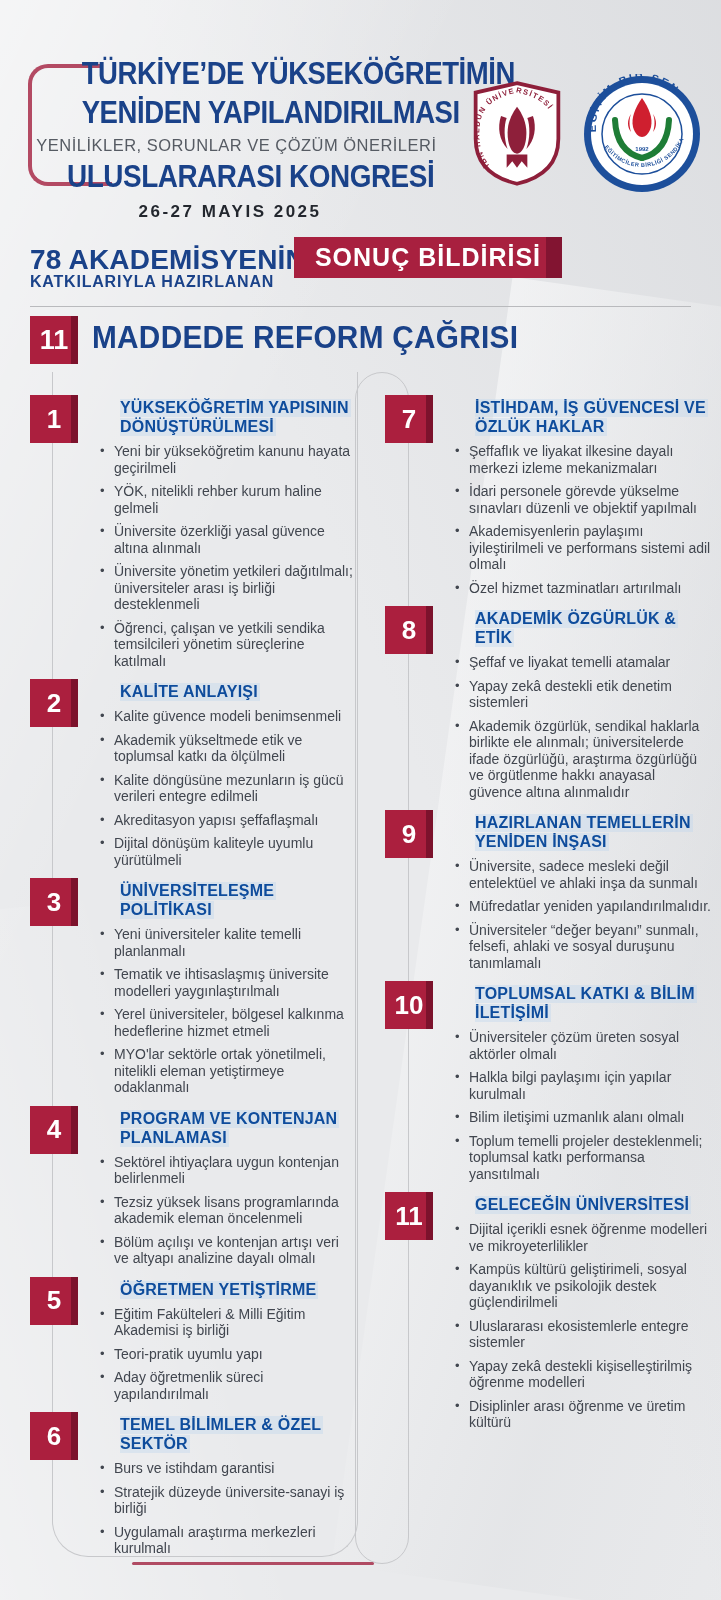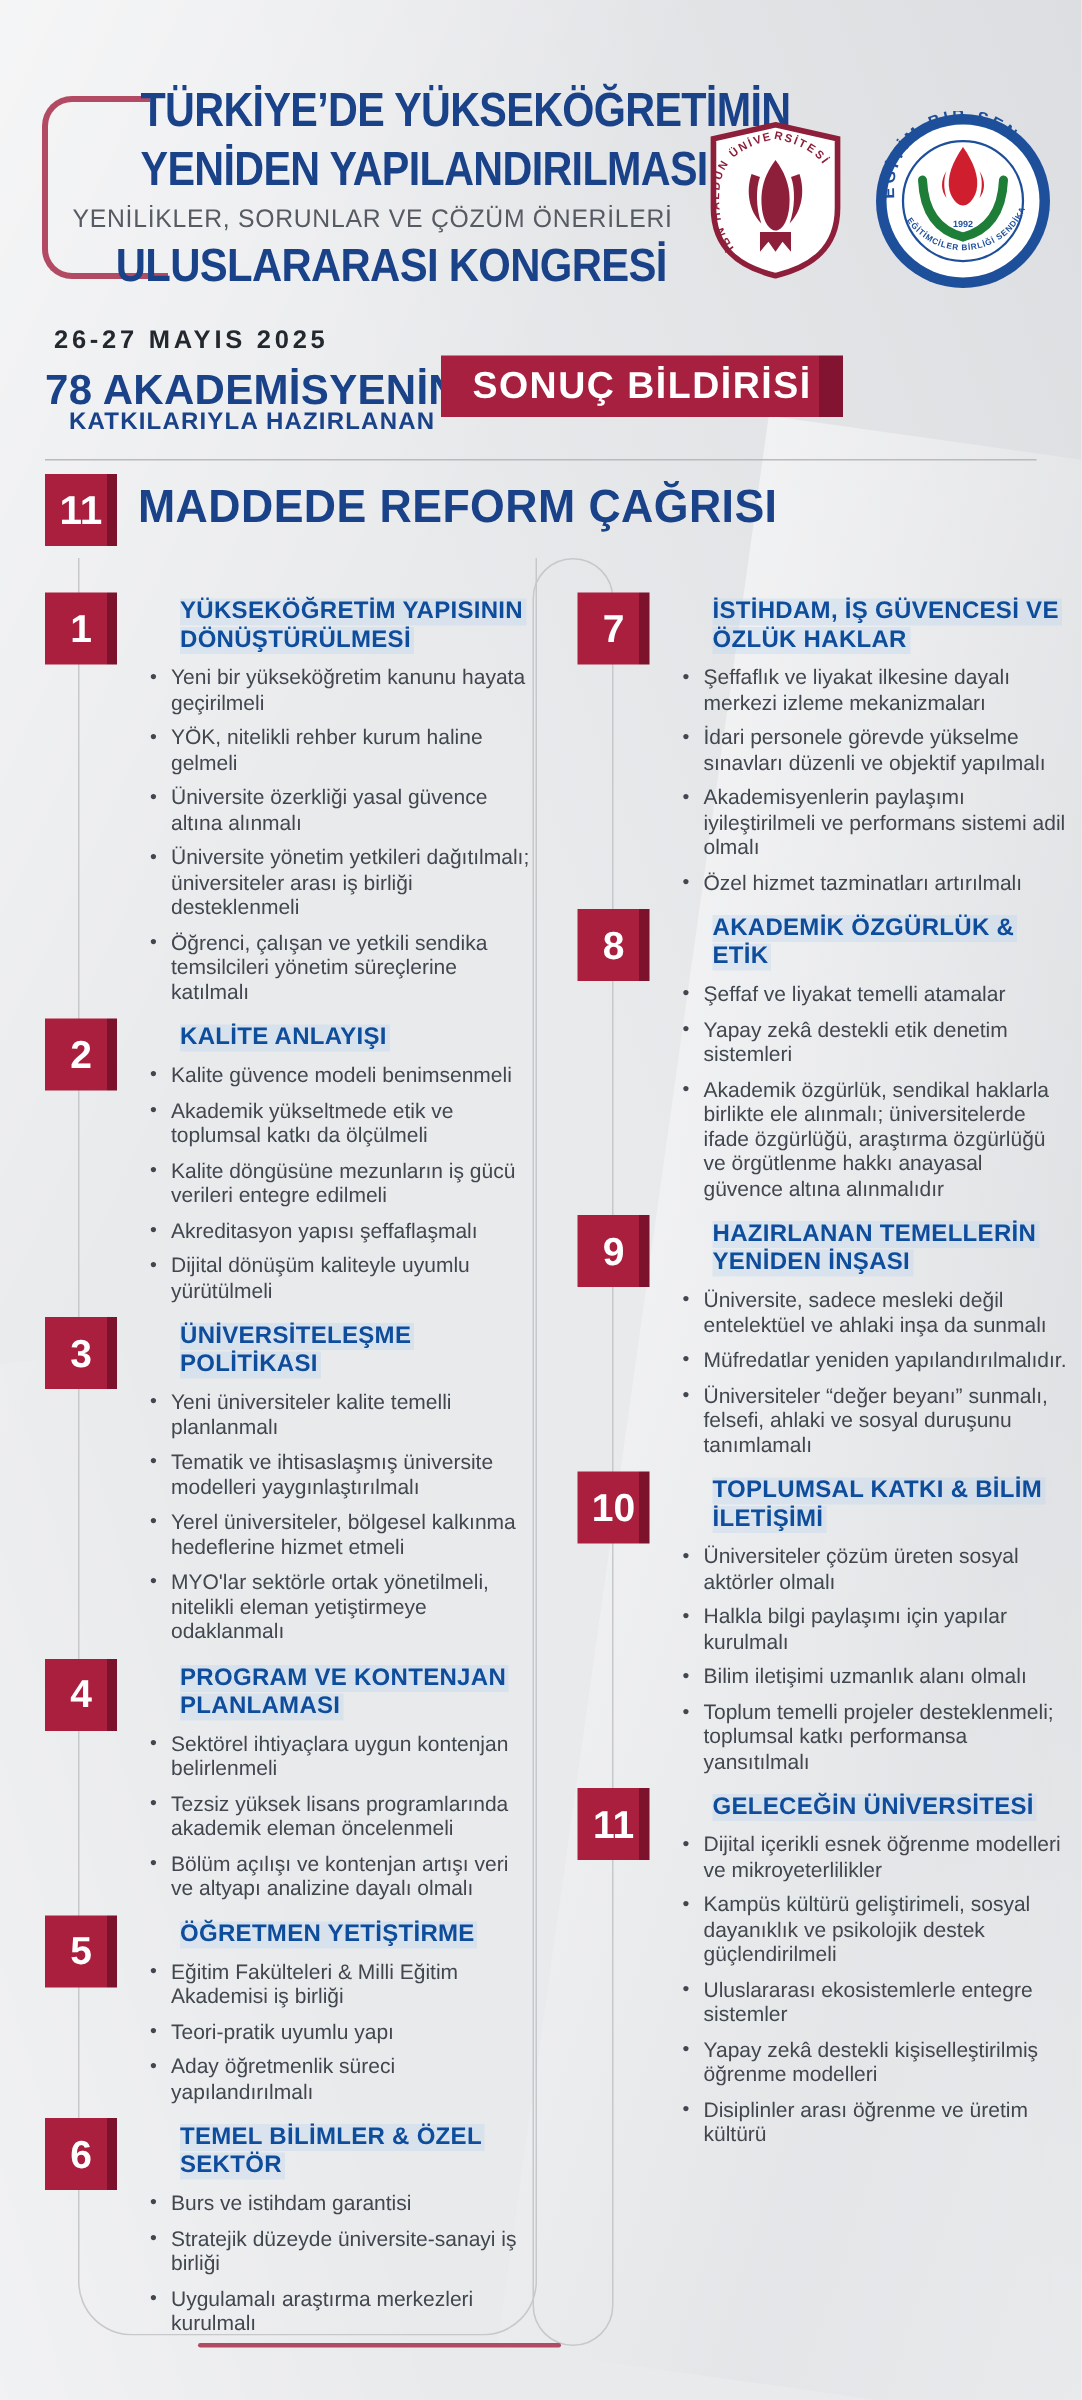--- a/index.html
+++ b/index.html
@@ -19,37 +19,37 @@
     transform:rotate(8deg); }
   .sheen2 { left:-80px; top:900px; width:380px; height:800px;
     background:linear-gradient(80deg, rgba(255,255,255,.45), rgba(255,255,255,0) 70%);
     transform:rotate(-6deg); }
 
   
   .bracket { position:absolute; left:28px; top:64px; width:72px; height:122px;
     border:4px solid #b34a63; border-right:none; border-radius:20px 0 0 20px; }
   .bracket-ext { position:absolute; left:96px; top:182px; width:16px; height:4px; background:#b34a63; }
 
-  .title-block { position:absolute; left:36px; top:54px; width:412px; text-align:left; color:#1a4289; }
+  .title-block { position:absolute; left:24px; top:54px; width:412px; text-align:center; color:#1a4289; }
   .title-big { font-weight:700; font-size:32px; line-height:39px; white-space:nowrap;
     letter-spacing:-.5px; transform:scaleX(.86); transform-origin:100% 50%; }
   .title-sub { margin-top:3px; font-size:17px; line-height:21px; color:#565b63;
     letter-spacing:.5px; white-space:nowrap; transform:scaleX(.97); transform-origin:100% 50%; }
   .title-congress { margin-top:2px; font-weight:700; font-size:31px; line-height:37px;
     white-space:nowrap; letter-spacing:-.5px; transform:scaleX(.9); transform-origin:100% 50%; }
-  .title-date { margin-top:22px; font-weight:700; font-size:17px; letter-spacing:2.5px; color:#23272e; }
+  .title-date { margin-top:7px; font-weight:700; font-size:17px; letter-spacing:2.5px; color:#23272e; }
 
   .logo { position:absolute; }
   .logo-ibn { left:470px; top:80px; width:94px; height:106px; }
   .logo-ebs { left:582px; top:74px; width:120px; height:120px; }
 
   
   .banner-l1 { position:absolute; left:30px; top:244px; font-weight:700; font-size:28px;
     color:#1a4289; letter-spacing:.2px; }
-  .banner-l2 { position:absolute; left:46px; top:273px; font-weight:700; font-size:16px;
+  .banner-l2 { position:absolute; left:30px; top:273px; font-weight:700; font-size:16px;
     color:#1a4289; letter-spacing:.8px; }
   .banner-badge { position:absolute; left:294px; top:237px; width:268px; height:41px;
     background:linear-gradient(90deg,#a8203f 0 94%, #821431 94% 100%);
     color:#fff; font-weight:700; font-size:25px; letter-spacing:1px;
     display:flex; align-items:center; justify-content:center; }
   .divider { position:absolute; left:30px; top:306px; width:661px; height:1px; background:#b9babd; }
 
   .headline-num { position:absolute; left:30px; top:316px; width:48px; height:48px;
     background:linear-gradient(90deg,#ab1f3e 0 86%, #7c122c 86% 100%);
     color:#fff; font-weight:700; font-size:27px; display:flex; align-items:center; justify-content:center; }

